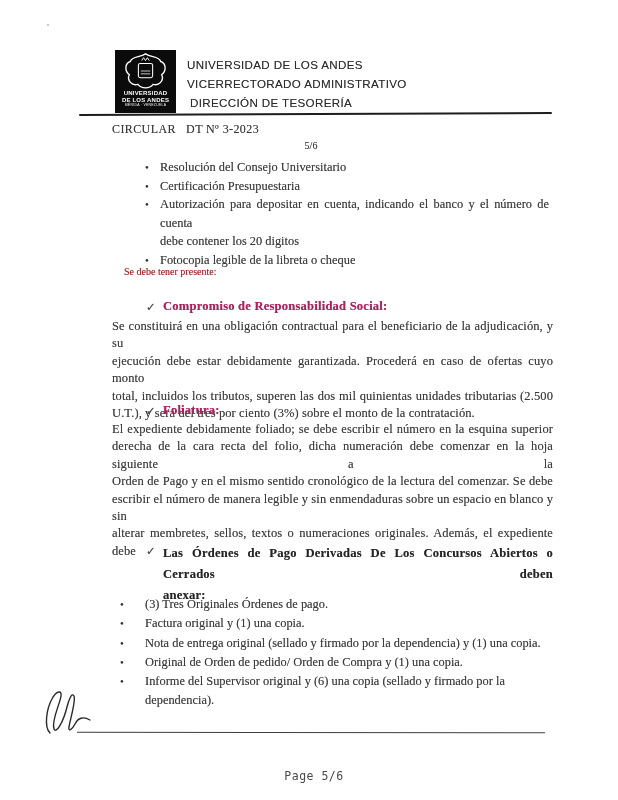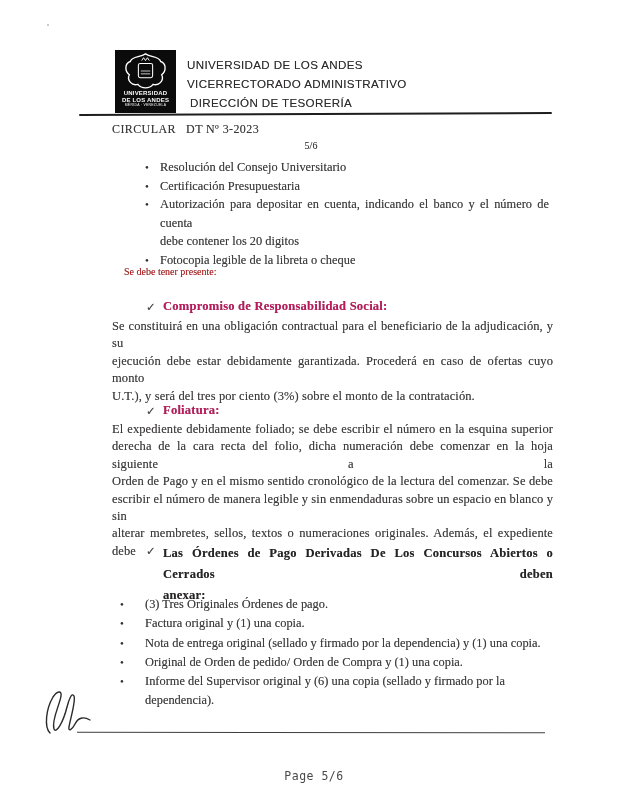--- a/index.html
+++ b/index.html
@@ -124,20 +124,21 @@
 
   <div class="note txt">Se debe tener presente:</div>
 
   <div class="sec-h" style="top:299px;">
     <span class="check txt">✓</span>
     <span class="sec-title txt">Compromiso de Responsabilidad Social:</span>
   </div>
   <div class="para para1">
     <div class="jl txt">Se constituirá en una obligación contractual para el beneficiario de la adjudicación, y su</div>
     <div class="jl txt">ejecución debe estar debidamente garantizada. Procederá en caso de ofertas cuyo monto</div>
+    <div class="jl txt">total, incluidos los tributos, superen las dos mil quinientas unidades tributarias (2.500</div>
     <div class="jl-last txt">U.T.), y será del tres por ciento (3%) sobre el monto de la contratación.</div>
   </div>
 
   <div class="sec-h" style="top:403px;">
     <span class="check txt">✓</span>
     <span class="sec-title txt">Foliatura:</span>
   </div>
   <div class="para para2">
     <div class="jl txt">El expediente debidamente foliado; se debe escribir el número en la esquina superior</div>
     <div class="jl txt">derecha de la cara recta del folio, dicha numeración debe comenzar en la hoja siguiente a la</div>

